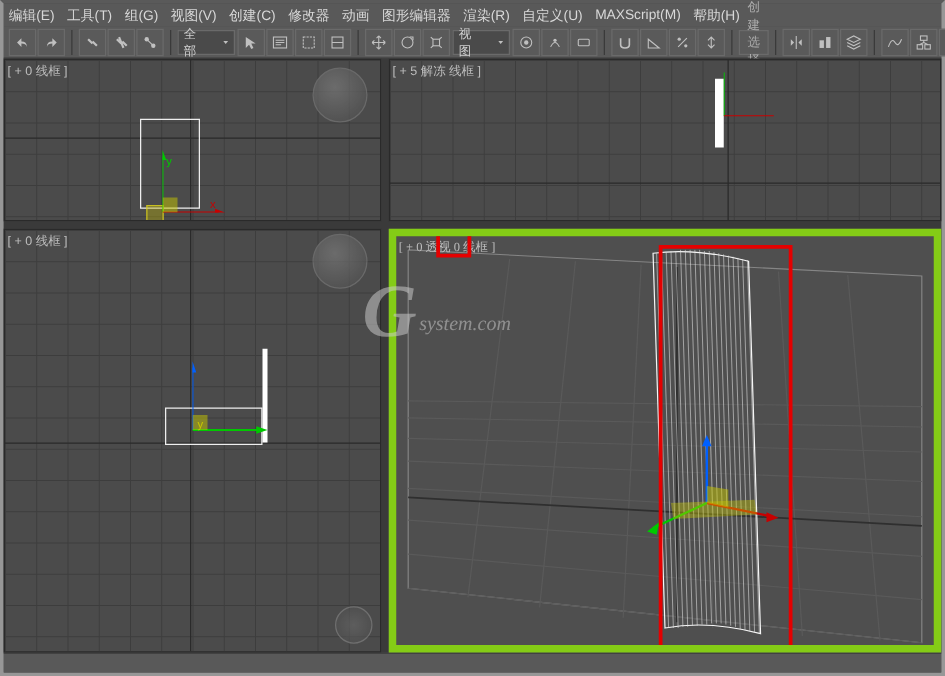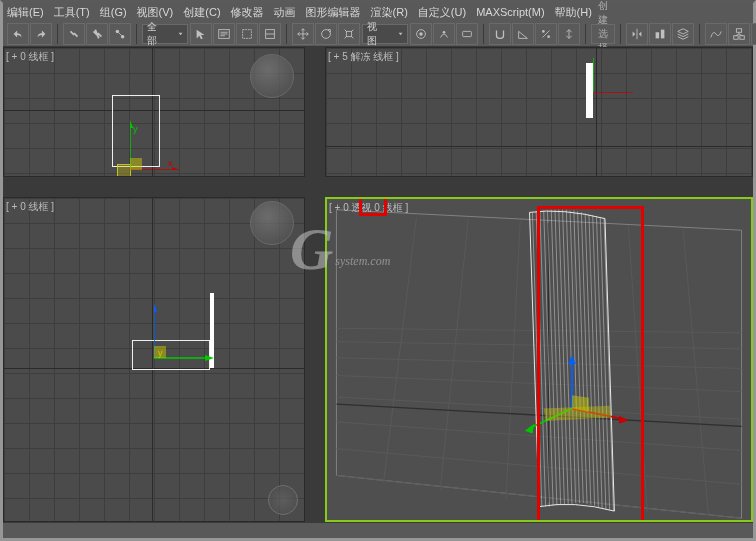--- a/index.html
+++ b/index.html
@@ -69,21 +69,21 @@
     color: #d0d0d0;
     font-size: 10px;
     padding: 0 6px;
     width: 120px;
   }
   .viewports {
     flex: 1;
     display: grid;
     grid-template-columns: 302px 1fr;
     grid-template-rows: 130px 1fr;
-    gap: 20px;
+    gap: 6px;
     background: #3a3a3a;
     position: relative;
   }
   .viewport {
     background: #4b4b4b;
     position: relative;
     border: 1px solid #2a2a2a;
     overflow: hidden;
   }
   .viewport-label {
@@ -168,21 +168,21 @@
     font-weight: bold;
     font-style: italic;
     line-height: 0.8;
   }
   .wm-rest {
     display: flex;
     flex-direction: column;
     margin-bottom: 4px;
   }
   .wm-top { font-size: 30px; font-style: italic; }
-  .wm-sub { font-size: 12px; font-style: italic; margin-top: -4px; }
+  .wm-sub { font-size: 16px; font-style: italic; margin-top: -4px; }
   .wm-cn { margin-left: 4px; font-size: 32px; font-family: "SimSun"; }
   .steering {
     position: absolute;
     bottom: 6px; right: 6px;
     width: 30px; height: 30px;
     border-radius: 50%;
     border: 1px solid #888;
     background: radial-gradient(circle, #6a6a6a, #4a4a4a);
     opacity: 0.6;
   }
@@ -449,21 +449,21 @@
           <line x1="0" y1="60" x2="0" y2="10" stroke="#0060ff" stroke-width="1.5"></line>
           <polygon points="0,5 -3,14 3,14" fill="#0060ff"></polygon>
           <line x1="0" y1="60" x2="55" y2="60" stroke="#00c800" stroke-width="1.5"></line>
           <polygon points="60,60 51,57 51,63" fill="#00c800"></polygon>
           <text x="4" y="58" fill="#c8c800" font-size="9">y</text>
           <rect x="0" y="48" width="12" height="12" fill="#c8c800" opacity="0.5"></rect>
         </svg>
       </div>
     </div>
 
-    <div class="viewport persp" style="grid-column:2;grid-row:2;border:2px solid #84cc16;">
+    <div class="viewport persp" style="grid-column:2;grid-row:2;border:6px solid #84cc16;font-family:Liberation Serif, serif;">
       <span class="viewport-label">[ + 0 透视 0 线框 ]</span>
 
       <svg class="persp-grid" width="100%" height="100%" viewBox="0 0 450 360" preserveAspectRatio="none">
 
         <polyline points="10,12 440,35 440,358 10,310 10,12" fill="none" stroke="#bbb" stroke-width="1" opacity="0.5"></polyline>
 
         <g stroke="#5a5a5a" stroke-width="1">
           <line x1="10" y1="310" x2="440" y2="358"></line>
           <line x1="10" y1="280" x2="440" y2="320"></line>
           <line x1="10" y1="250" x2="440" y2="282"></line>

